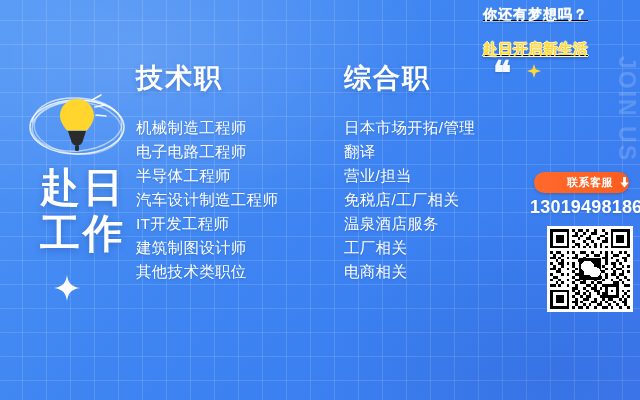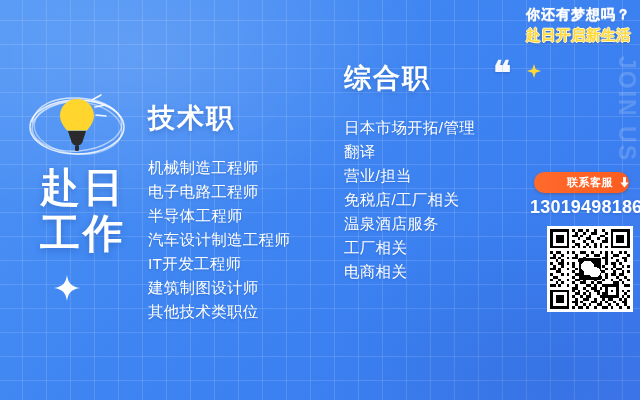--- a/index.html
+++ b/index.html
@@ -51,37 +51,38 @@
     font-weight: bold;
     letter-spacing: 2px;
     color: rgba(255,255,255,0.17);
     line-height: 1;
     user-select: none;
   }
 
   
   .headline {
     position: absolute;
-    right: 9px;
+    right: 21px;
     top: 4px;
-    text-align: right;
+    text-align: left;
     width: 136px;
+    text-decoration: underline;
   }
   .headline .line1 {
     font-size: 14px;
     font-weight: bold;
     letter-spacing: 1px;
     color: #ffffff;
     text-shadow:
       0 0 1px #cfe2ff, 0 1px 0 #9ec2f4,
       0 1px 2px rgba(20,60,140,0.45);
     line-height: 1.5;
   }
   .headline .line2 {
-    margin-top: 0;
+    margin-top: 14px;
     font-size: 14.5px;
     font-weight: bold;
     letter-spacing: 0.5px;
     color: #ffd83a;
     text-shadow:
       -1px 0 0 #fff6c9, 1px 0 0 #fff6c9,
       0 -1px 0 #fff6c9, 0 1px 0 #fff6c9,
       0 2px 3px rgba(30,60,130,0.5);
     line-height: 1.4;
   }
@@ -133,21 +134,21 @@
     letter-spacing: 3px;
     text-shadow: 0 2px 6px rgba(20,60,140,0.35);
     font-family: Liberation Mono, monospace;
   }
 
   
   .column {
     position: absolute;
     top: 62px;
   }
-  .col-tech { left: 148px; margin-top: 40px; }
+  .col-tech { left: 136px; }
   .col-general { left: 344px; }
 
   .col-title {
     font-size: 27px;
     font-weight: bold;
     color: #ffffff;
     letter-spacing: 2px;
     line-height: 1.2;
     text-shadow: 0 2px 5px rgba(20,60,140,0.33);
   }

